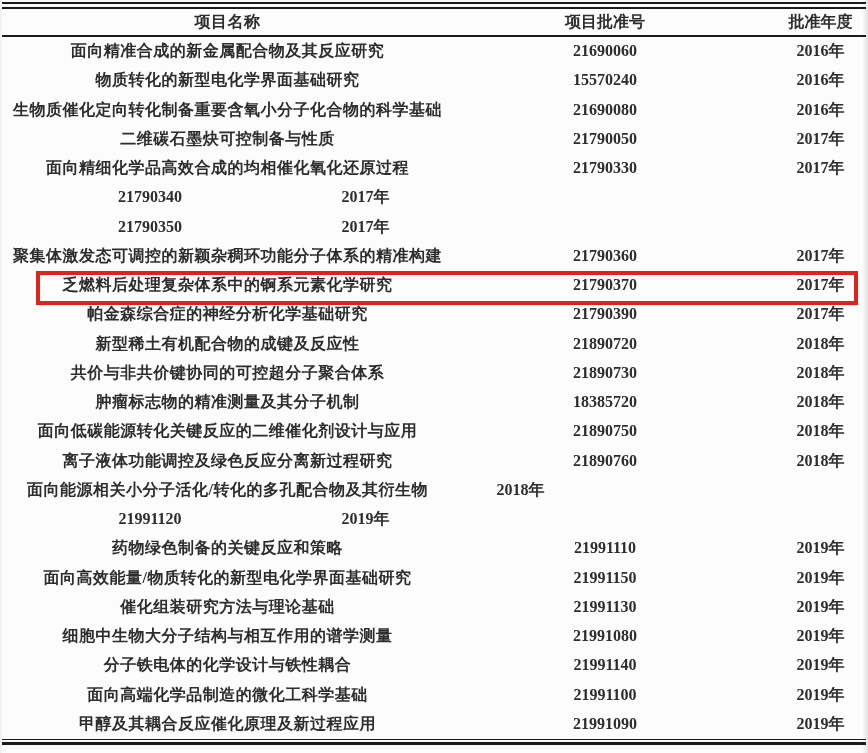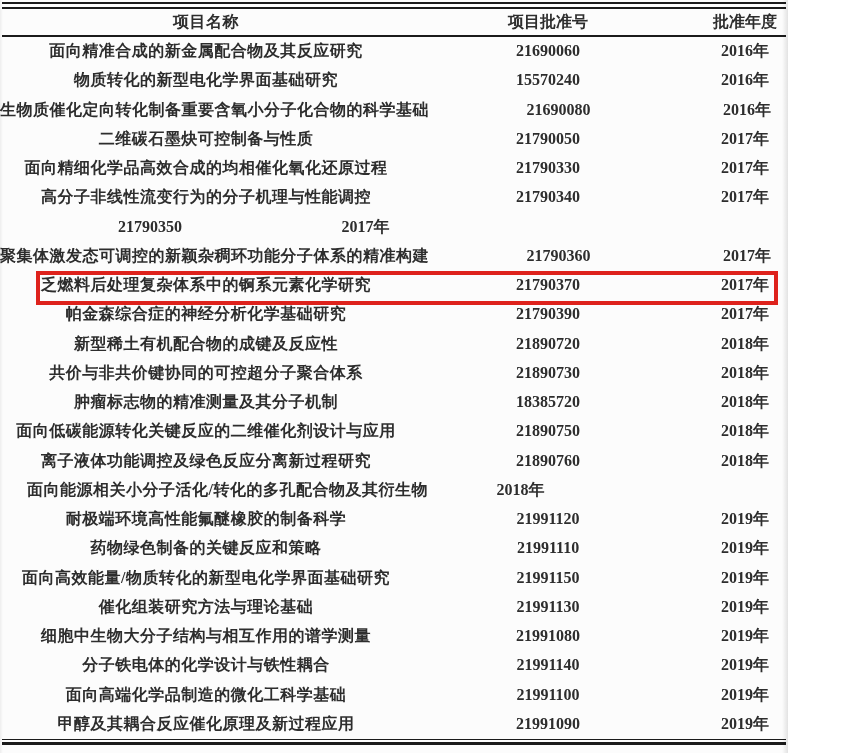--- a/index.html
+++ b/index.html
@@ -2,21 +2,21 @@
 <html style="--accent: #de221c;"><head>
 <meta charset="utf-8">
 <style>
   html, body {
     margin: 0;
     padding: 0;
     background: #ffffff;
   }
   .page {
     position: relative;
-    width: 788px;
+    width: 868px;
     height: 753px;
     background: #fcfcfc;
     overflow: hidden;
     font-family: "Liberation Serif", "DejaVu Serif", serif;
     color: #2d2d2d;
   }
   .scan-edge-right {
     position: absolute;
     top: 0; right: 0;
     width: 6px; height: 100%;
@@ -128,21 +128,20 @@
 
   <div class="row">
 
     <div class="cell col-name">面向精细化学品高效合成的均相催化氧化还原过程</div>
     <div class="cell col-number">21790330</div>
     <div class="cell col-year">2017年</div>
   </div>
 
   <div class="row">
 
-    <div class="cell col-name">高分子非线性流变行为的分子机理与性能调控</div>
     <div class="cell col-number">21790340</div>
     <div class="cell col-year">2017年</div>
   </div>
 
   <div class="row">
 
     <div class="cell col-number">21790350</div>
     <div class="cell col-year">2017年</div>
   </div>
 
@@ -203,21 +202,20 @@
   </div>
 
   <div class="row">
 
     <div class="cell col-name">面向能源相关小分子活化/转化的多孔配合物及其衍生物</div>
     <div class="cell col-year">2018年</div>
   </div>
 
   <div class="row">
 
-    <div class="cell col-name">耐极端环境高性能氟醚橡胶的制备科学</div>
     <div class="cell col-number">21991120</div>
     <div class="cell col-year">2019年</div>
   </div>
 
   <div class="row">
 
     <div class="cell col-name">药物绿色制备的关键反应和策略</div>
     <div class="cell col-number">21991110</div>
     <div class="cell col-year">2019年</div>
   </div>

